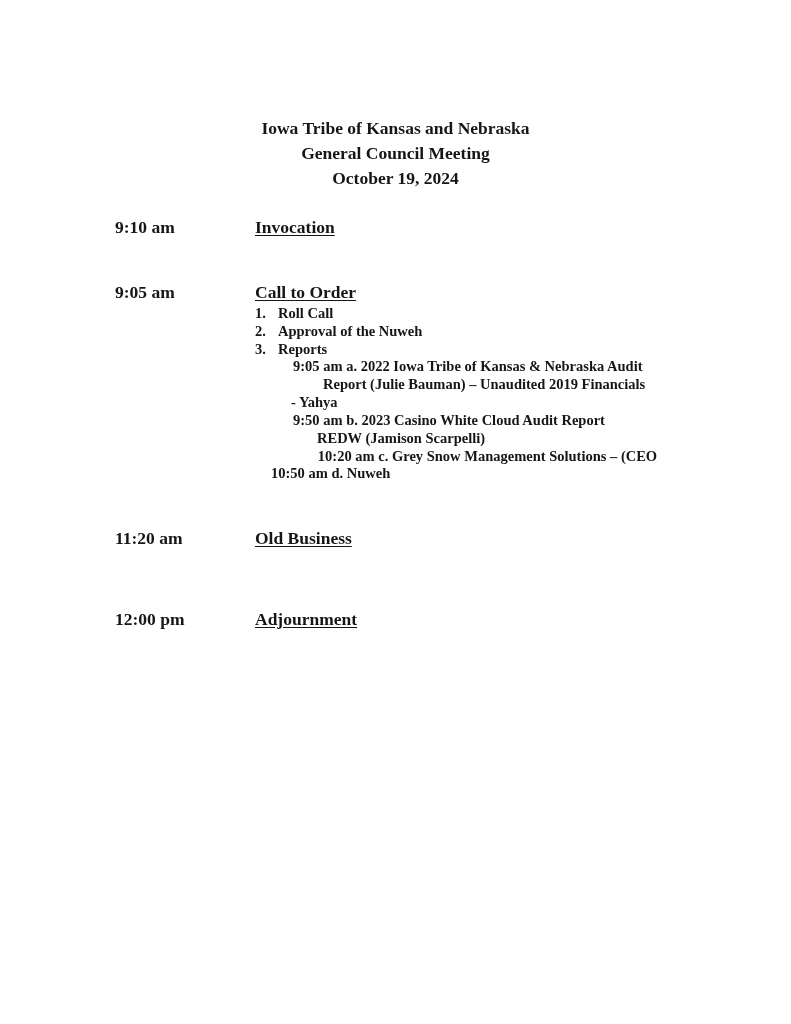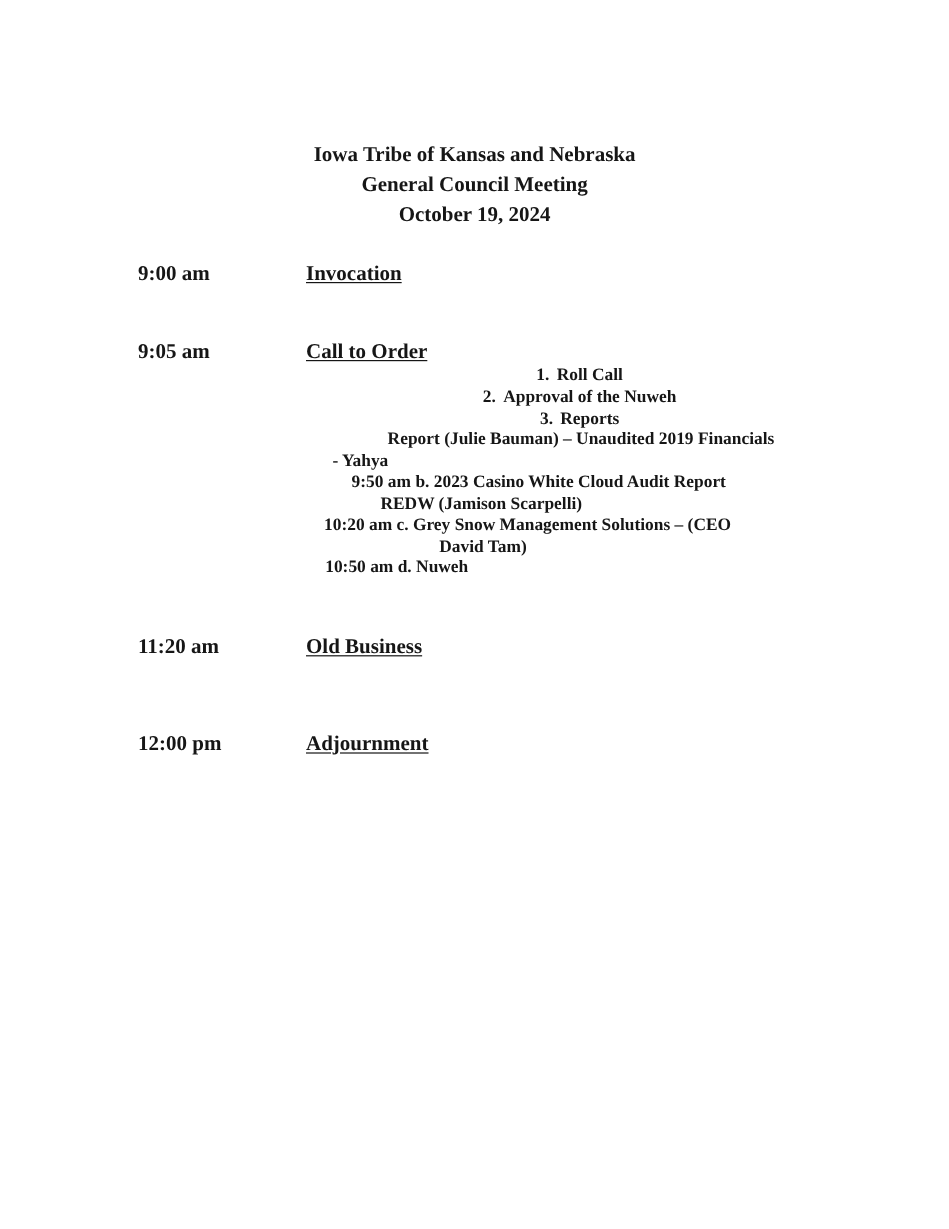--- a/index.html
+++ b/index.html
@@ -50,77 +50,76 @@
     font-size: 17.5px;
     line-height: 22px;
     text-decoration: underline;
     text-underline-offset: 2px;
     margin-bottom: 1px;
   }
   .list-item {
     font-size: 14.5px;
     line-height: 18px;
     white-space: nowrap;
-    text-align: center;
   }
   .list-item .num {
     display: inline-block;
     width: 23px;
   }
   .sub-line {
     font-size: 14.5px;
     line-height: 17.9px;
     white-space: nowrap;
   }
   .ind-a1 { margin-left: 38px; }
   .ind-a2 { margin-left: 68px; }
-  .ind-a3 { margin-left: 22px; }
+  .ind-a3 { margin-left: 36px; }
   .ind-b1 { margin-left: 38px; }
   .ind-b2 { margin-left: 62px; }
-  .ind-c1 { margin-left: 15px; }
+  .ind-c1 { margin-left: 15px; text-align: center; }
   .ind-c2 { margin-left: 111px; }
   .ind-d1 { margin-left: 16px; }
 </style>
 </head>
 <body>
 
 <div class="page">
 
   <div class="title-block">
     <div class="title-line">Iowa Tribe of Kansas and Nebraska</div>
     <div class="title-line">General Council Meeting</div>
     <div class="title-line">October 19, 2024</div>
   </div>
 
   <section class="agenda-row" style="top:216px">
-    <span class="time">9:00 am</span>
+    <span class="time">9:10 am</span>
     <div class="content">
       <span class="heading">Invocation</span>
     </div>
   </section>
 
   <section class="agenda-row" style="top:281px">
     <span class="time">9:05 am</span>
     <div class="content">
       <div><span class="heading">Call to Order</span></div>
       <div class="list-item">
         <span class="num">1.</span><span>Roll Call</span>
       </div>
       <div class="list-item">
         <span class="num">2.</span><span>Approval of the Nuweh</span>
       </div>
       <div class="list-item">
         <span class="num">3.</span><span>Reports</span>
       </div>
+      <div class="sub-line ind-a1">9:05 am a. 2022 Iowa Tribe of Kansas &amp; Nebraska Audit</div>
       <div class="sub-line ind-a2">Report (Julie Bauman) – Unaudited 2019 Financials</div>
       <div class="sub-line ind-a3">- Yahya</div>
       <div class="sub-line ind-b1">9:50 am b. 2023 Casino White Cloud Audit Report</div>
       <div class="sub-line ind-b2">REDW (Jamison Scarpelli)</div>
       <div class="sub-line ind-c1">10:20 am c. Grey Snow Management Solutions – (CEO</div>
-      <div class="sub-line ind-c2">David Tam)</div>
       <div class="sub-line ind-d1">10:50 am d. Nuweh</div>
     </div>
   </section>
 
   <section class="agenda-row" style="top:527px">
     <span class="time">11:20 am</span>
     <div class="content">
       <div><span class="heading">Old Business</span></div>
     </div>
   </section>

